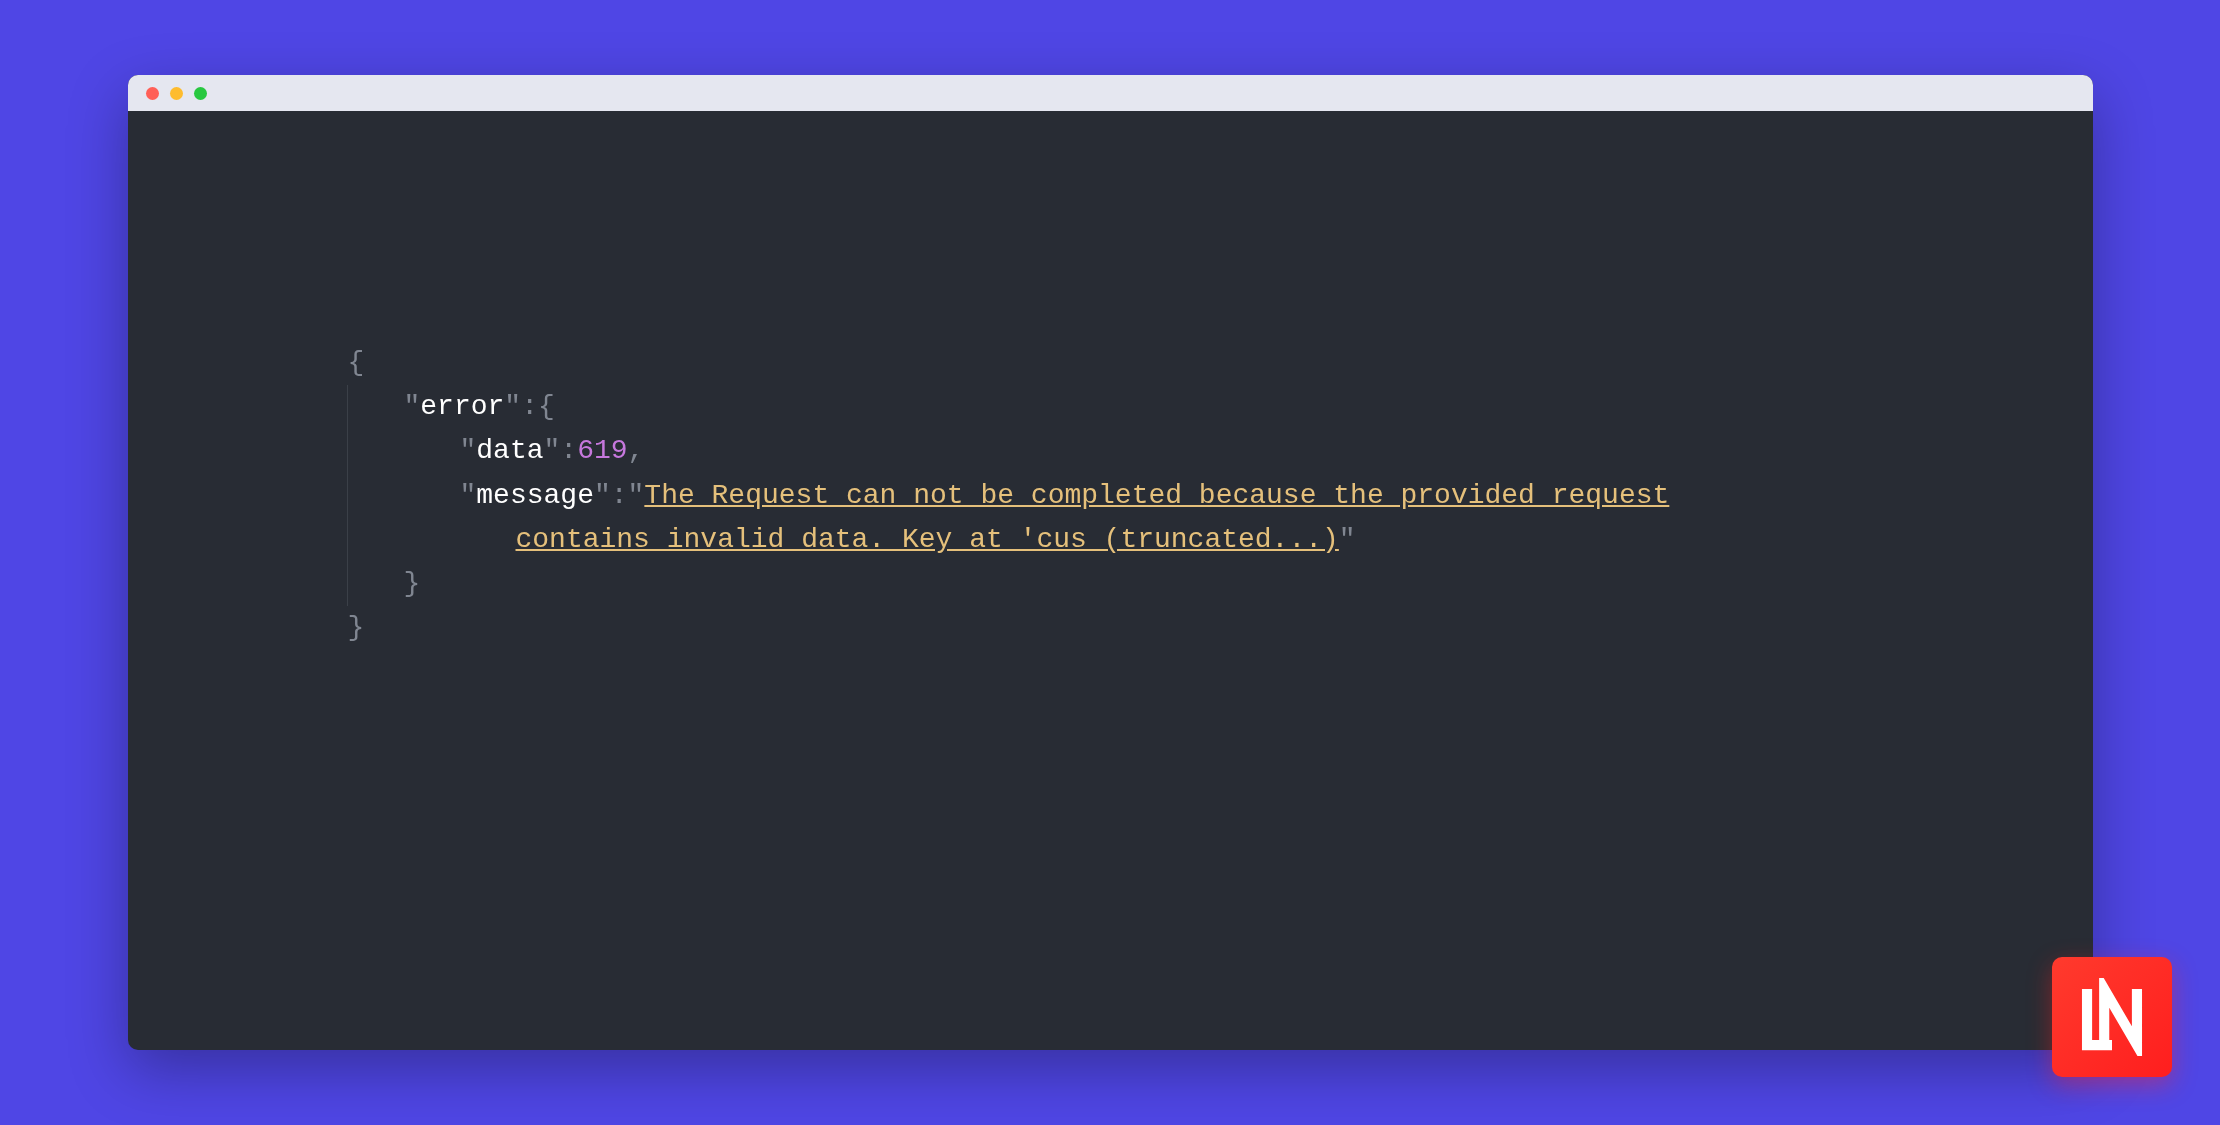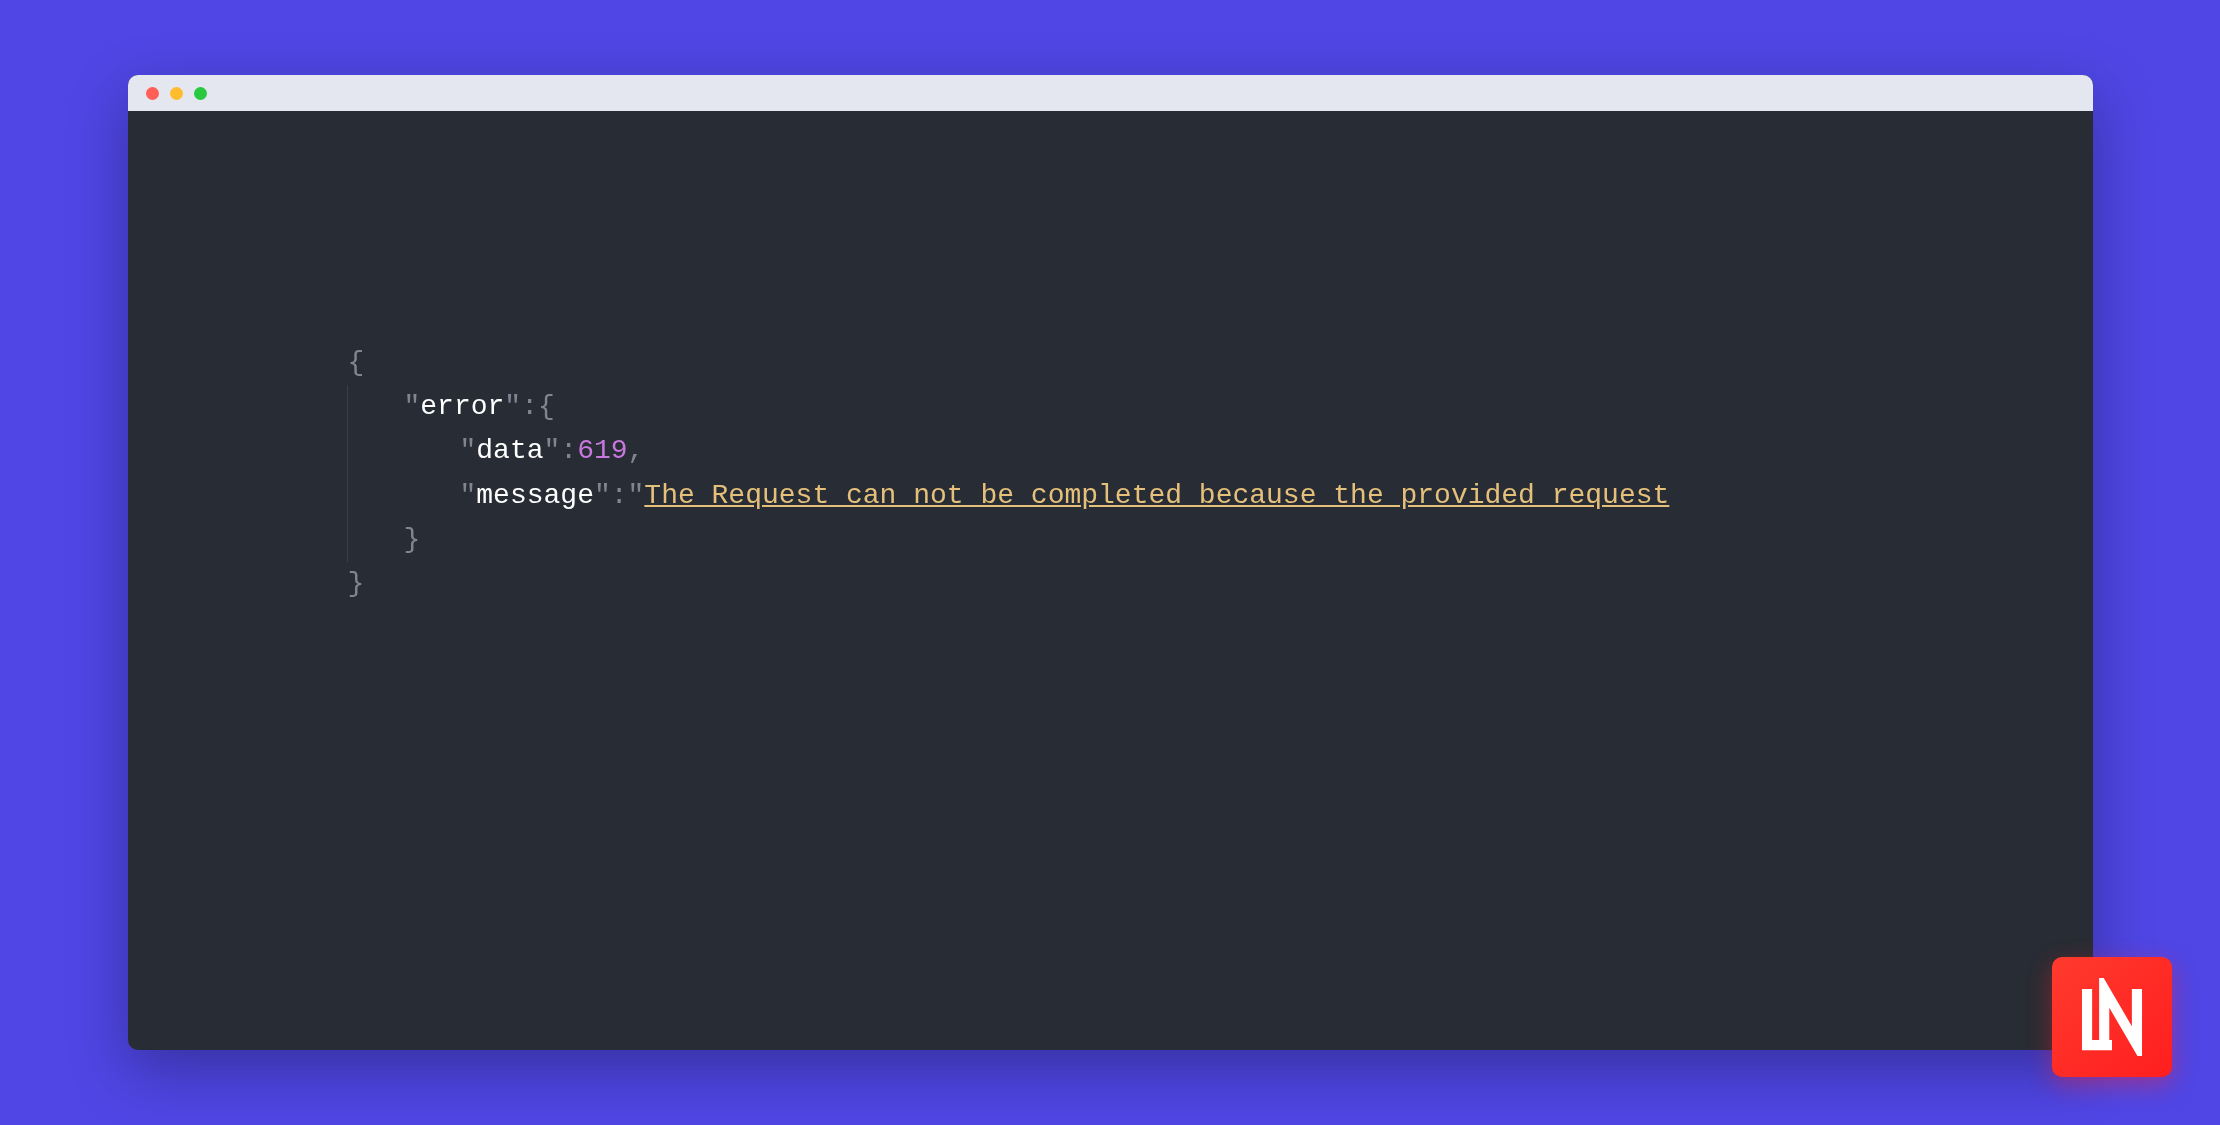--- a/index.html
+++ b/index.html
@@ -94,20 +94,21 @@
   <div class="titlebar">
     <div class="traffic-dot dot-red"></div>
     <div class="traffic-dot dot-yellow"></div>
     <div class="traffic-dot dot-green"></div>
   </div>
   <div class="code-area" id="code-area">
       <div><span class="tok-punc">{</span></div>
       <div class="indent-1 guide"><span class="tok-punc">"</span><span class="tok-key">error</span><span class="tok-punc">":{</span></div>
       <div class="indent-2 guide"><span class="tok-punc">"</span><span class="tok-key">data</span><span class="tok-punc">":</span><span class="tok-num">619</span><span class="tok-punc">,</span></div>
       <div class="indent-2 guide"><span class="tok-punc">"</span><span class="tok-key">message</span><span class="tok-punc">":"</span><span class="tok-str">The Request can not be completed because the provided request</span></div>
+      <div class="indent-3 guide"><span class="tok-str">contains invalid data. Key at 'cus (truncated...)</span><span class="tok-punc">"</span></div>
       <div class="indent-1 guide"><span class="tok-punc">}</span></div>
       <div><span class="tok-punc">}</span></div>
     </div>
 </div>
 
 <div class="logo-badge">
   <svg viewBox="0 0 100 100">
     <path d="M 18 14 L 18 86 L 50 86" stroke="#ffffff" stroke-width="13" fill="none" stroke-linecap="butt" stroke-linejoin="miter"></path>
     <path d="M 40 86 L 40 14 L 82 86 L 82 14" stroke="#ffffff" stroke-width="13" fill="none" stroke-linecap="butt" stroke-linejoin="miter"></path>
   </svg>

